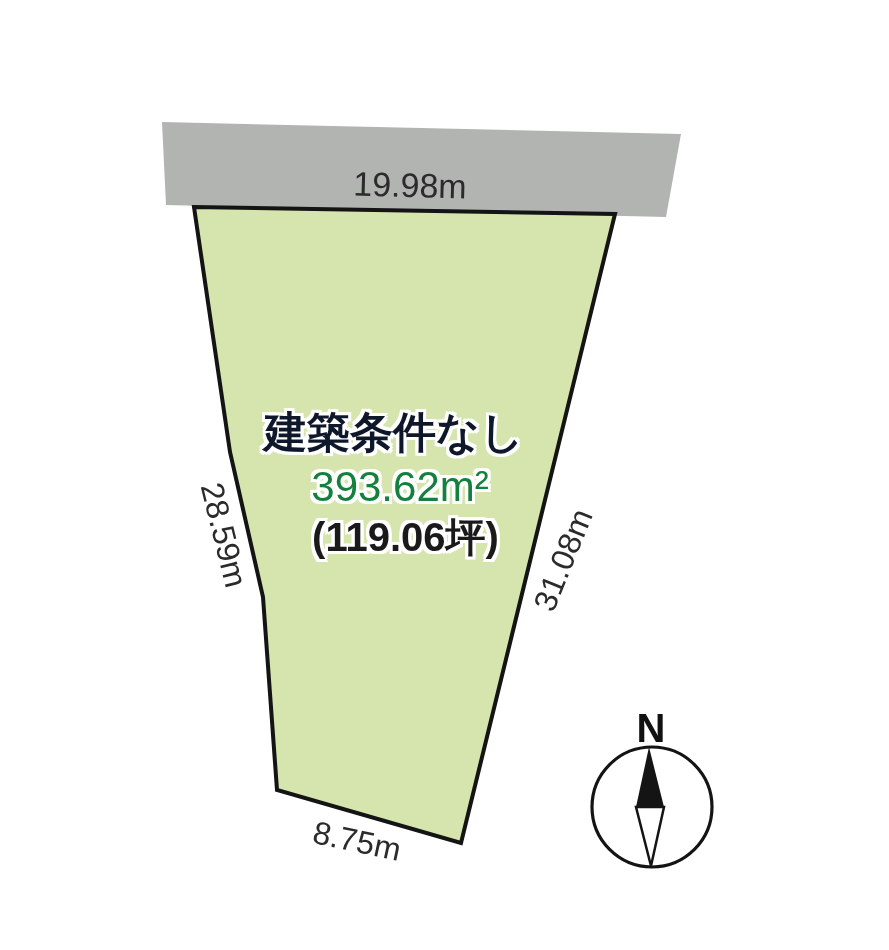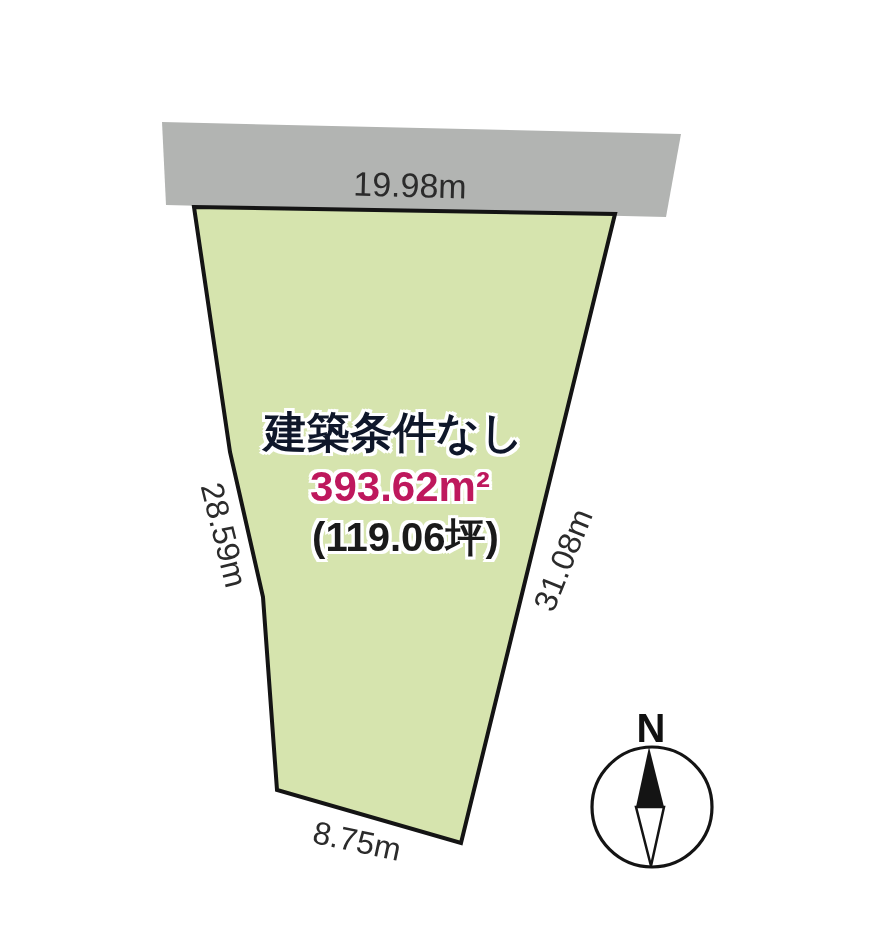--- a/index.html
+++ b/index.html
@@ -51,23 +51,23 @@
       -1px -1px 0 #fff,  1px -1px 0 #fff, -1px  1px 0 #fff,  1px  1px 0 #fff;
   }
   .condition {
     left: 394px; top: 432px;
     color: #0f172a;
     font-size: 43px;
     font-weight: 700;
   }
   .area-sqm {
     left: 400px; top: 487px;
-    color: #be185d;
+    color: #15803d;
     font-size: 42px;
-    font-weight: 700;
+    font-weight: 400;
   }
   .area-tsubo {
     left: 399px; top: 537px;
     color: #1a1a1a;
     font-size: 40px;
     font-weight: 700;
     padding-left: 13px;
   }
   .north-label {
     left: 651px; top: 728px;

